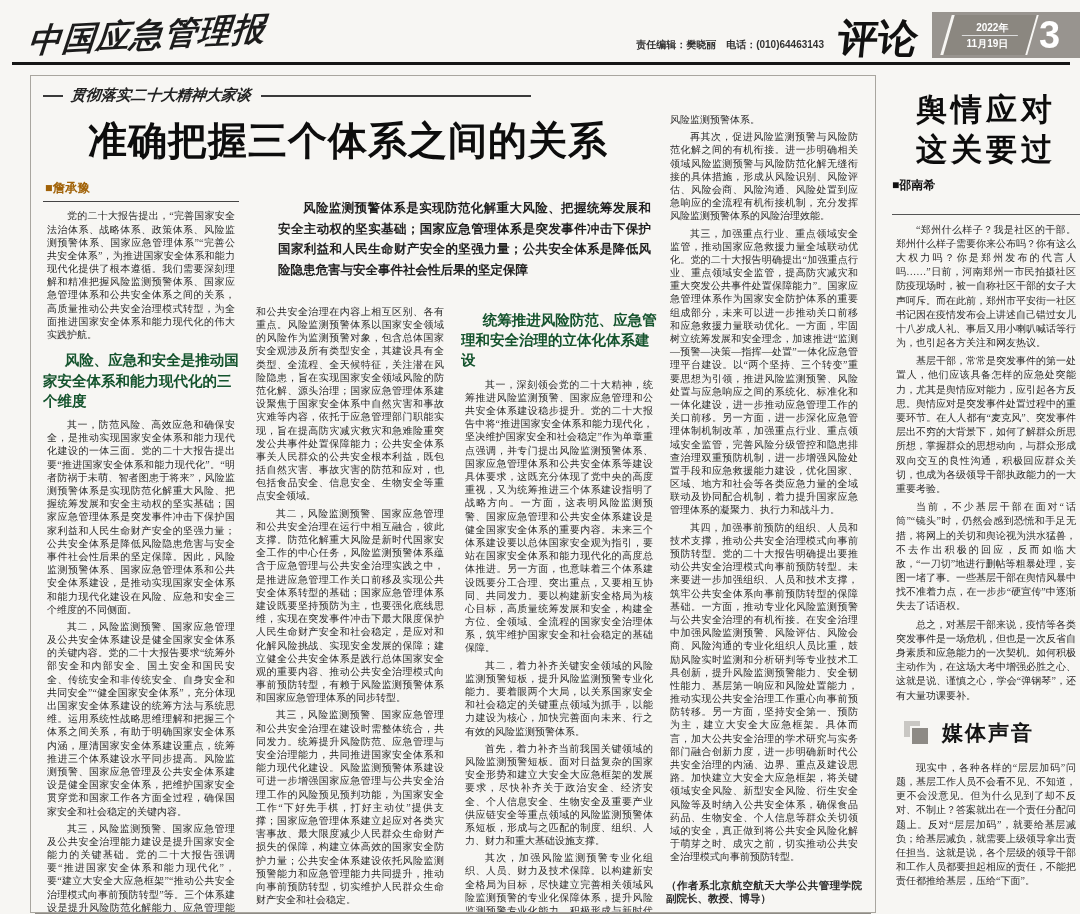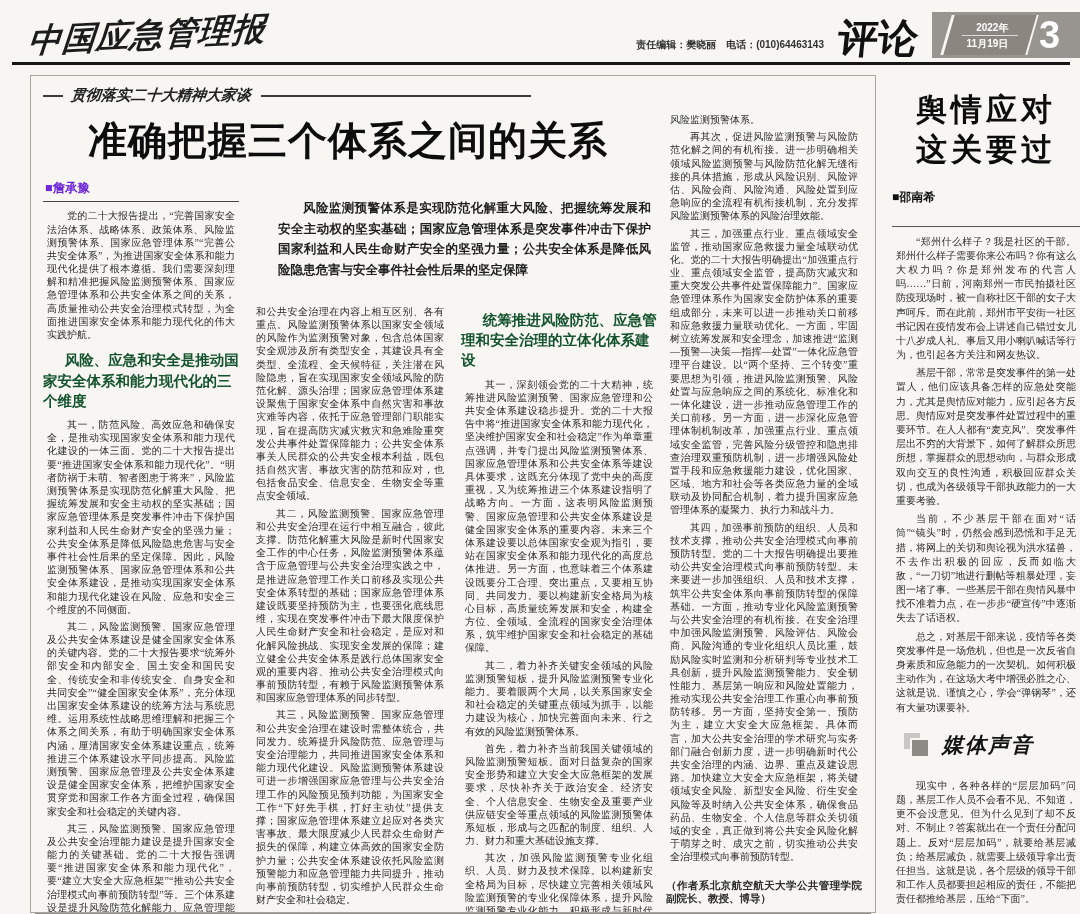--- a/index.html
+++ b/index.html
@@ -28,34 +28,34 @@
   .kicker .kline-l{flex:0 0 270px;height:2px;background:#3a3a3a;margin-left:10px;}
   .article-main{display:flex;gap:13px;}
   .left-group{width:610px;min-width:610px;}
   .headline{font-family:"Liberation Sans","DejaVu Sans",sans-serif;font-weight:bold;font-size:39px;letter-spacing:1px;text-align:center;color:#0d0d0d;margin:12px 0 16px;line-height:1.15;}
   .below-title{display:flex;gap:13px;}
   .col{width:196px;min-width:196px;font-size:10px;line-height:1.32;text-align:justify;color:#2b2b2b;overflow:hidden;}
   .middle{width:401px;min-width:401px;}
   .intro{padding:2px 2px 4px 26px;font-family:"Liberation Sans","DejaVu Sans",sans-serif;font-weight:600;font-size:12.5px;line-height:1.66;color:#1f1f1f;text-align:justify;}
   .intro p{margin:16px 0 12px;text-indent:2em;}
   .middle-cols{display:flex;gap:13px;margin-top:4px;}
-  .author-line{font-family:"Liberation Sans",sans-serif;font-weight:bold;font-size:12.5px;color:#6d28d9;border-bottom:1.5px solid #444;padding:0 0 5px 2px;margin-bottom:7px;}
+  .author-line{font-family:"Liberation Sans",sans-serif;font-weight:bold;font-size:12.5px;color:#a16207;border-bottom:1.5px solid #444;padding:0 0 5px 2px;margin-bottom:7px;}
   .para{margin:4px;text-indent:2em;}
   .cont{text-indent:0;}
   .sub{font-family:"Liberation Sans","DejaVu Sans",sans-serif;font-weight:bold;font-size:14.5px;line-height:1.4;color:#14532d;text-indent:1.5em;text-align:left;margin:9px 0 7px;}
   .byline{font-family:"Liberation Sans",sans-serif;font-weight:bold;font-size:10.5px;margin-top:15px;text-indent:0;}
   .col4{padding-top:2px;height:812px;}
 
   
   .sidebar{width:188px;min-width:188px;overflow:hidden;height:884px;}
-  .s-title{font-family:"DejaVu Serif",serif;font-weight:bold;font-size:31px;letter-spacing:4px;text-align:center;color:#0c0c0c;line-height:1.3;margin:14px 0 19px;}
+  .s-title{font-family:"DejaVu Serif",serif;font-weight:bold;font-size:31px;letter-spacing:4px;text-align:center;color:#0c0c0c;line-height:1.3;margin:14px 0 7px;}
   .s-author{font-family:"Liberation Sans",sans-serif;font-weight:bold;font-size:12px;color:#111;border-bottom:1.5px solid #555;padding-bottom:20px;margin-bottom:8px;}
   .s-body{font-size:10px;line-height:1.42;text-align:justify;color:#2b2b2b;}
   .s-body .bold{font-family:"Liberation Sans",sans-serif;font-weight:bold;color:#141414;}
-  .media-head{display:flex;align-items:center;gap:14px;margin:16px 0 20px;padding-left:12px;font-style:italic;}
+  .media-head{display:flex;align-items:center;gap:14px;margin:16px 0 14px;padding-left:12px;}
   .media-icon{position:relative;width:24px;height:24px;}
   .media-icon .sq-back{position:absolute;left:0;top:0;width:16px;height:16px;background:#c9c7c3;}
   .media-icon .sq-front{position:absolute;left:6px;top:5px;width:16px;height:16px;background:#8d8a85;border:2px solid #f7f6f3;}
   .media-title{font-family:"Liberation Sans","DejaVu Sans",sans-serif;font-weight:bold;font-size:21px;color:#141414;letter-spacing:2px;}
   .media-item{margin-bottom:8px;}
 </style>
 </head>
 <body>
 
 <div class="page">

